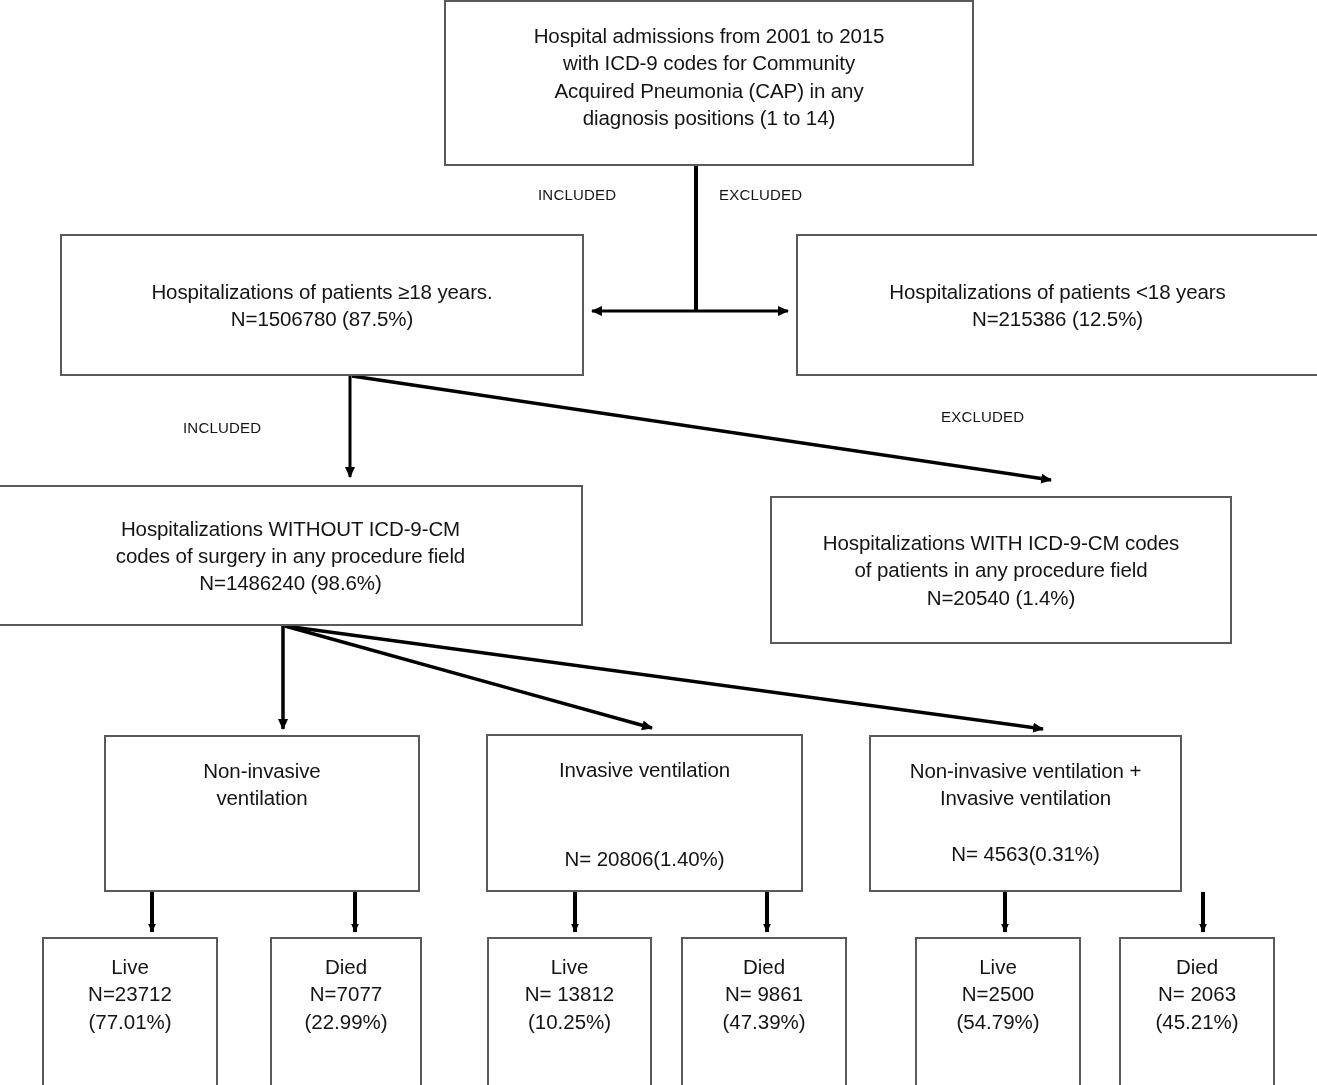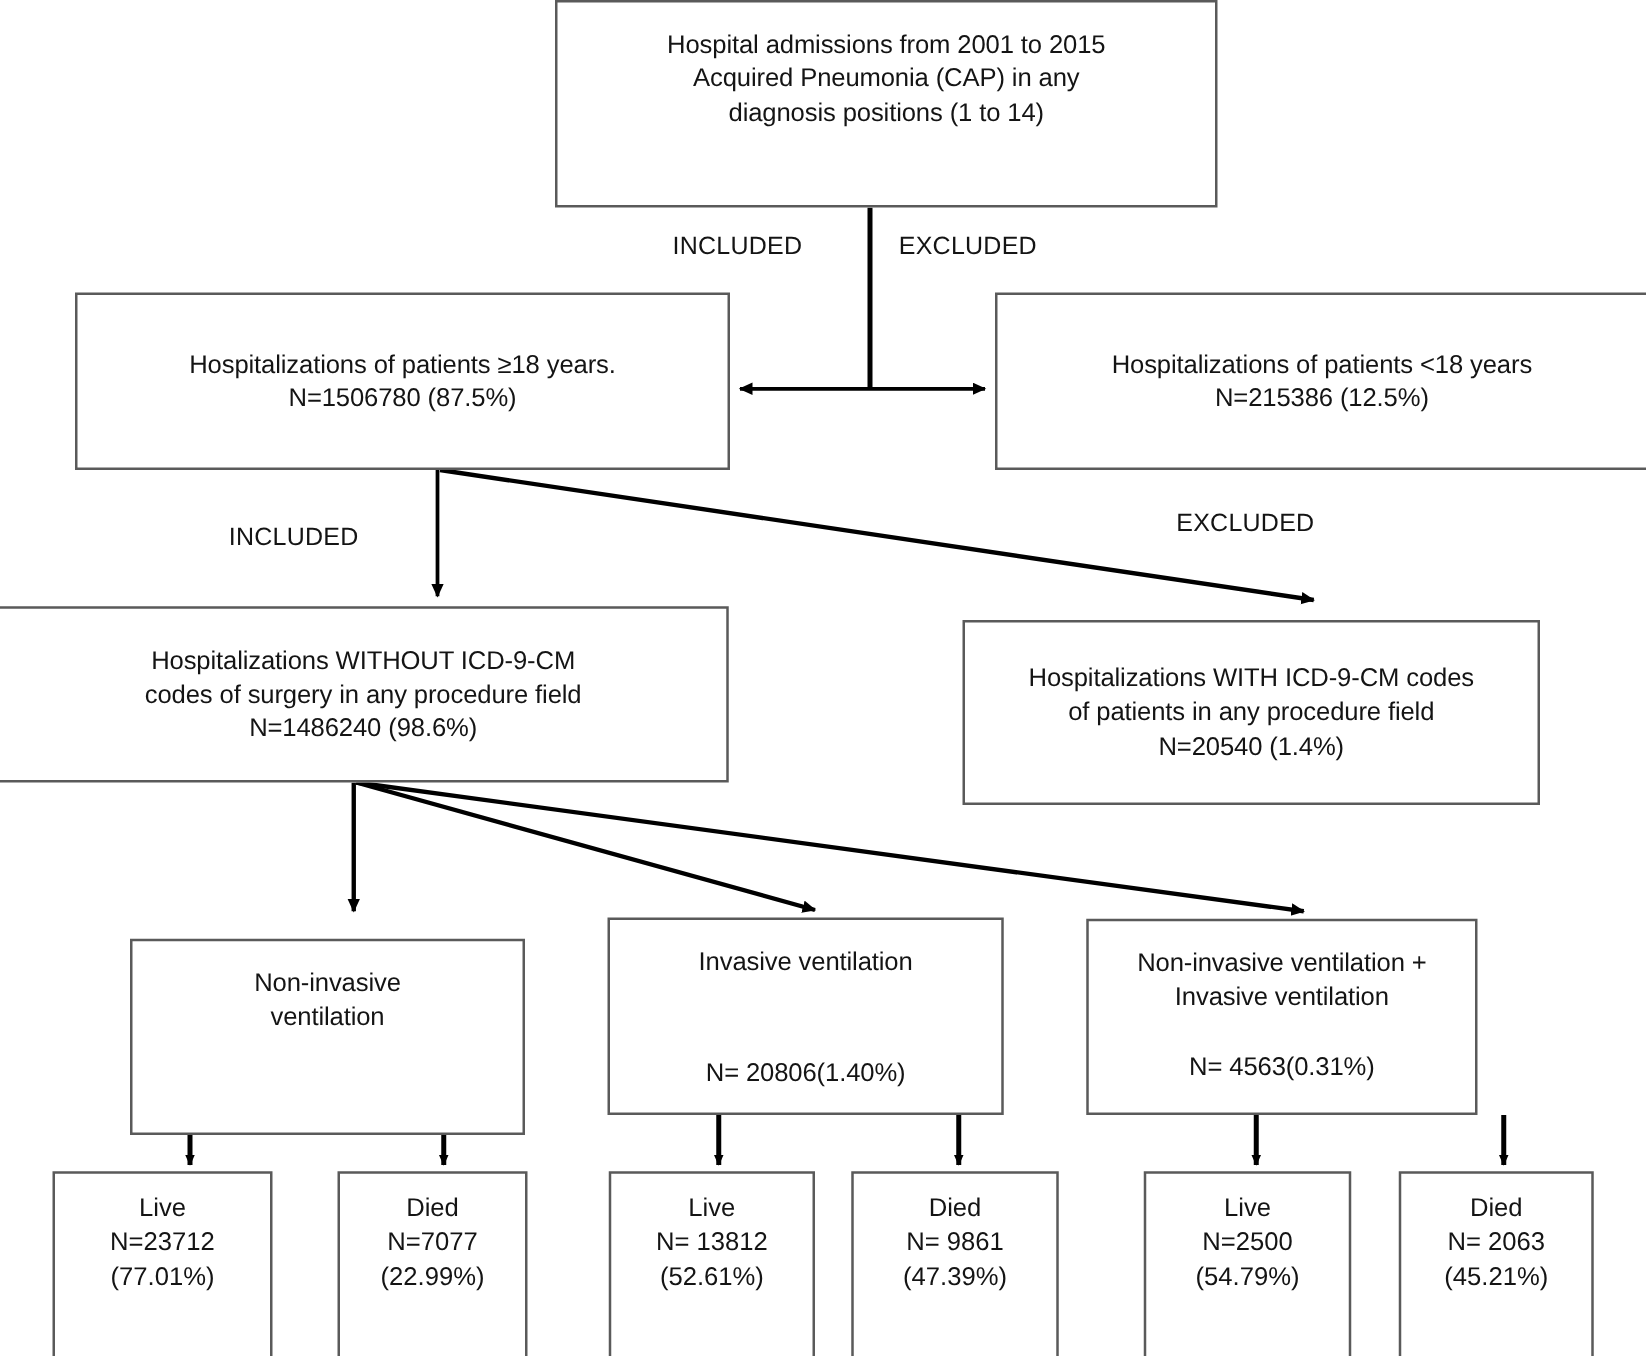--- a/index.html
+++ b/index.html
@@ -44,21 +44,21 @@
   }
   .node .ln { display: block; white-space: nowrap; }
 
   
   #n-root      { left: 444px;  top: 0px;    width: 530px; height: 166px; justify-content: flex-start; padding-top: 20px; }
   #n-adults    { left: 60px;   top: 234px;  width: 524px; height: 142px; justify-content: center; }
   #n-children  { left: 796px;  top: 234px;  width: 523px; height: 142px; justify-content: center; }
   #n-nosurg    { left: -2px;   top: 485px;  width: 585px; height: 141px; justify-content: center; }
   #n-surg      { left: 770px;  top: 496px;  width: 462px; height: 148px; justify-content: center; }
 
-  #n-niv       { left: 104px;  top: 735px;  width: 316px; height: 157px; justify-content: flex-start; padding-top: 20px; margin-top: 16px; }
+  #n-niv       { left: 104px;  top: 735px;  width: 316px; height: 157px; justify-content: flex-start; padding-top: 20px; }
   #n-iv        { left: 486px;  top: 734px;  width: 317px; height: 158px; justify-content: flex-start; padding-top: 20px; }
   #n-both      { left: 869px;  top: 735px;  width: 313px; height: 157px; justify-content: flex-start; padding-top: 20px; }
 
   .node .spacer { height: 28px; }
 
   .leaf {
     position: absolute;
     box-sizing: border-box;
     border: 2px solid #5a5a5a;
     background: #ffffff;
@@ -76,21 +76,21 @@
   }
   #l-0 { left: 42px;   width: 176px; }
   #l-1 { left: 270px;  width: 152px; }
   #l-2 { left: 487px;  width: 165px; }
   #l-3 { left: 681px;  width: 166px; }
   #l-4 { left: 915px;  width: 166px; }
   #l-5 { left: 1119px; width: 156px; }
 
   .flowlabel {
     position: absolute;
-    font-size: 20px;
+    font-size: 15px;
     letter-spacing: 0.2px;
     color: #141414;
     white-space: nowrap;
     text-align: center;
   }
   #fl-0 { left: 538px; top: 186px; }
   #fl-1 { left: 719px; top: 186px; }
   #fl-2 { left: 183px; top: 419px; }
   #fl-3 { left: 941px; top: 408px; }
 </style>
@@ -127,20 +127,21 @@
     <path d="M355,892 L355,932" stroke="#000000" stroke-width="4" fill="none" marker-end="url(#ah)"></path>
     <path d="M575,892 L575,932" stroke="#000000" stroke-width="4" fill="none" marker-end="url(#ah)"></path>
     <path d="M767,892 L767,932" stroke="#000000" stroke-width="4" fill="none" marker-end="url(#ah)"></path>
     <path d="M1005,892 L1005,932" stroke="#000000" stroke-width="4" fill="none" marker-end="url(#ah)"></path>
     <path d="M1203,892 L1203,932" stroke="#000000" stroke-width="4" fill="none" marker-end="url(#ah)"></path>
   </svg>
 
   <div class="node" id="n-root">
     <div class="lines">
       <span class="ln">Hospital admissions from 2001 to 2015</span>
+      <span class="ln">with ICD-9 codes for Community</span>
       <span class="ln">Acquired Pneumonia (CAP) in any</span>
       <span class="ln">diagnosis positions (1 to 14)</span>
     </div>
   </div>
 
   <div class="flowlabel" id="fl-0">INCLUDED</div>
   <div class="flowlabel" id="fl-1">EXCLUDED</div>
   <div class="flowlabel" id="fl-2">INCLUDED</div>
   <div class="flowlabel" id="fl-3">EXCLUDED</div>
 
@@ -211,21 +212,21 @@
 
   <div class="leaf" id="l-1">
     <span class="ln">Died</span>
     <span class="ln">N=7077</span>
     <span class="ln">(22.99%)</span>
   </div>
 
   <div class="leaf" id="l-2">
     <span class="ln">Live</span>
     <span class="ln">N= 13812</span>
-    <span class="ln">(52.61%)</span>
+    <span class="ln">(10.25%)</span>
   </div>
 
   <div class="leaf" id="l-3">
     <span class="ln">Died</span>
     <span class="ln">N= 9861</span>
     <span class="ln">(47.39%)</span>
   </div>
 
   <div class="leaf" id="l-4">
     <span class="ln">Live</span>

